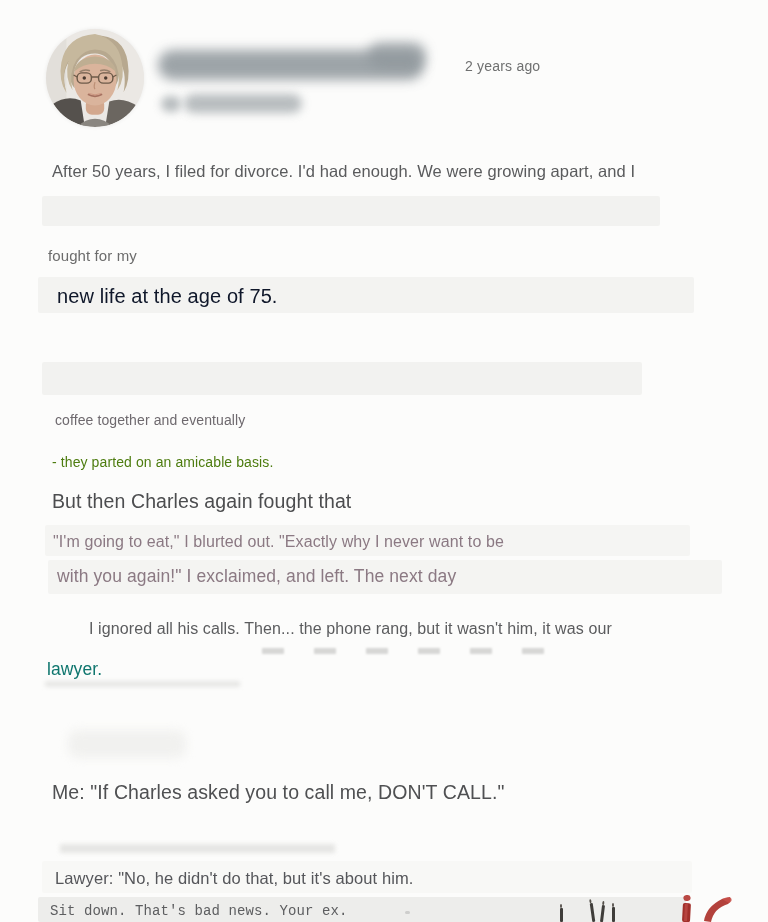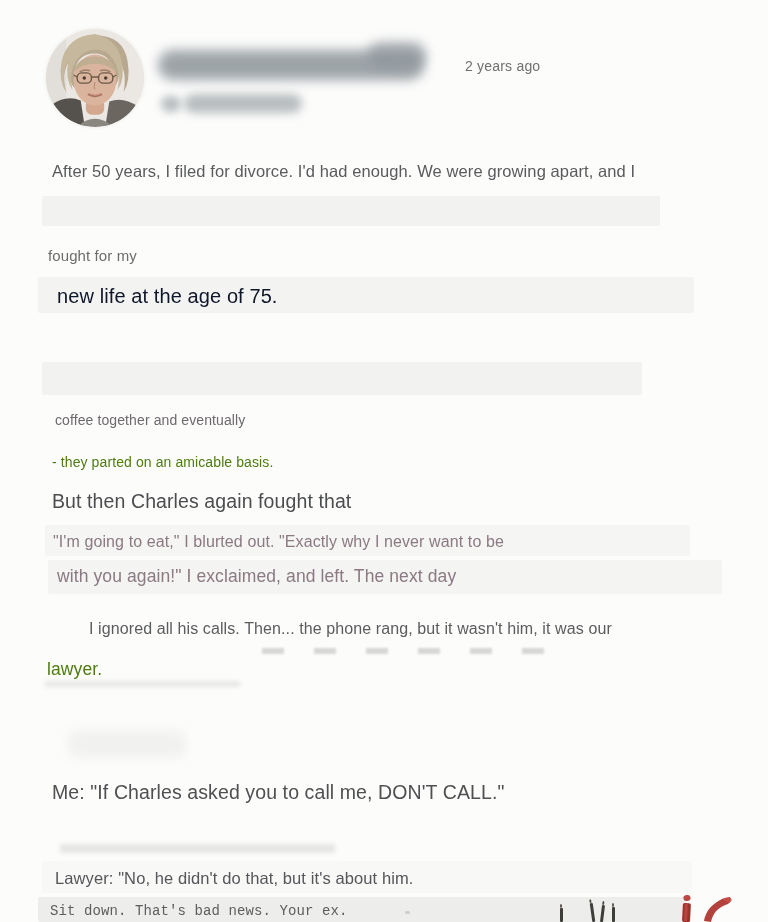--- a/index.html
+++ b/index.html
@@ -78,21 +78,21 @@
   .l2  { left: 55px; top: 205px; font-size: 14.6px; color: #626365; }
   .l3  { left: 48px; top: 247px; font-size: 15px;  color: var(--text_muted, #6c6c6c); }
   .l4  { left: 57px; top: 284px; font-size: 20px;  color: #0f172a; }
   .l5  { left: 55px; top: 371px; font-size: 15px;  color: #6e696e; }
   .l6  { left: 55px; top: 412px; font-size: 14px;  color: #6e696e; }
   .l7  { left: 52px; top: 454px; font-size: 14px; color: #4d7c0f; }
   .l8  { left: 52px; top: 490px; font-size: 19.5px; color: var(--text_heading, #4c4d4f); }
   .l9  { left: 53px; top: 532px; font-size: 16px;   color: var(--text_mauve, #8b7983); }
   .l10 { left: 57px; top: 566px; font-size: 17.5px; color: var(--text_mauve, #8b7983); }
   .l11 { left: 53px; top: 619px; font-size: 16px;  color: #5b5c5e; margin-left: 36px; }
-  .l12 { left: 47px; top: 659px; font-size: 17.5px; color: #4d7c0f; }
+  .l12 { left: 47px; top: 659px; font-size: 17.5px; color: #0f766e; }
   .l13 { left: 52px; top: 781px; font-size: 19.5px; color: #4f5052; }
   .l14 { left: 55px; top: 869px; font-size: 16.5px; color: #55565a; }
   .l15 { left: 50px; top: 903px; font-size: 14px;  color: #5d5e60; font-family: Liberation Mono, monospace; }
 
   
   .candle {
     position: absolute; width: 2.5px; background: var(--candle, #3f3d3a);
     border-radius: 1px;
   }
   .candle::before {

